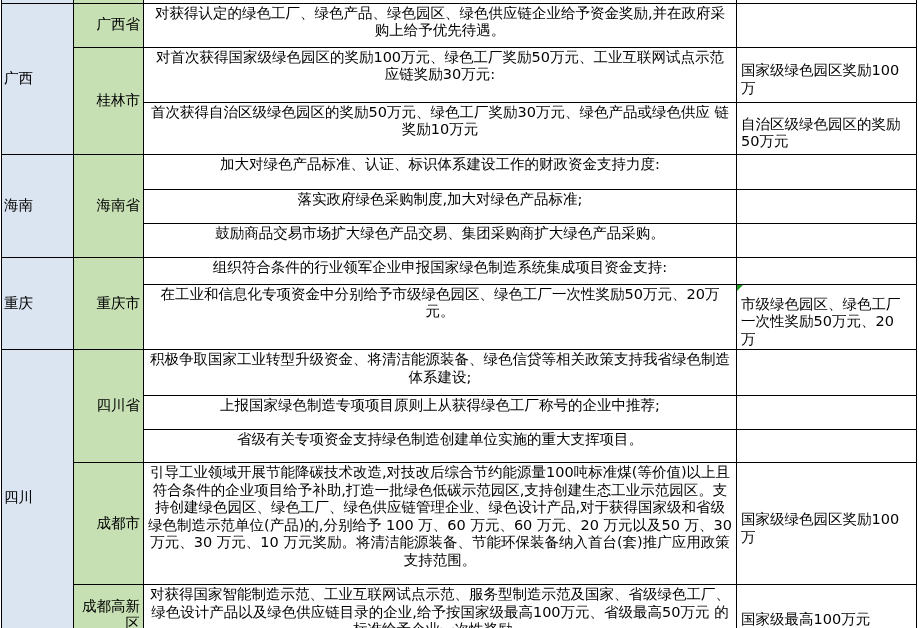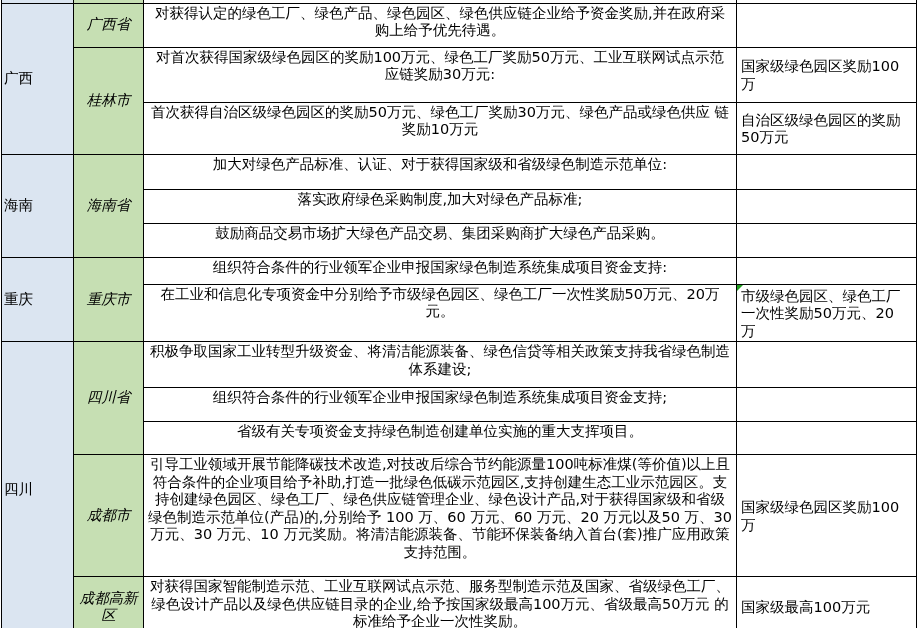--- a/index.html
+++ b/index.html
@@ -27,35 +27,34 @@
     box-sizing:border-box;
   }
   td.prov{
     background:var(--prov-bg);
     text-align:left;
     vertical-align:middle;
     padding:0 2px;
   }
   td.city{
     background:var(--city-bg);
-    text-align:center;
+    text-align:right;
     vertical-align:middle;
     padding:0 3px;
-    font-style:italic;
   }
   td.policy{
     vertical-align:top;
     text-align:center;
     padding:1px 4px 1px 4px;
     background:var(--cell-bg);
   }
   td.award{
     vertical-align:middle;
     text-align:left;
-    padding:3px 9px 1px 4px;
+    padding:11px 9px 1px 4px;
     background:var(--cell-bg);
     position:relative;
   }
   td.sliver{
     height:3px;
     padding:0;
     border-top:none;
   }
   .flag{
     position:absolute;
@@ -107,21 +106,21 @@
     <td class="award">国家级绿色园区奖励100万</td>
   </tr>
   <tr class="h52">
     <td class="policy">首次获得自治区级绿色园区的奖励50万元、绿色工厂奖励30万元、绿色产品或绿色供应 链奖励10万元</td>
     <td class="award">自治区级绿色园区的奖励50万元</td>
   </tr>
 
   <tr class="h35">
     <td class="prov" rowspan="3">海南</td>
     <td class="city" rowspan="3">海南省</td>
-    <td class="policy">加大对绿色产品标准、认证、对于获得国家级和省级绿色制造示范单位:</td>
+    <td class="policy">加大对绿色产品标准、认证、标识体系建设工作的财政资金支持力度:</td>
     <td class="award"></td>
   </tr>
   <tr class="h34">
     <td class="policy">落实政府绿色采购制度,加大对绿色产品标准;</td>
     <td class="award"></td>
   </tr>
   <tr class="h34">
     <td class="policy">鼓励商品交易市场扩大绿色产品交易、集团采购商扩大绿色产品采购。</td>
     <td class="award"></td>
   </tr>
@@ -140,21 +139,21 @@
     </td>
   </tr>
 
   <tr class="h46">
     <td class="prov" rowspan="5">四川</td>
     <td class="city" rowspan="3">四川省</td>
     <td class="policy">积极争取国家工业转型升级资金、将清洁能源装备、绿色信贷等相关政策支持我省绿色制造体系建设;</td>
     <td class="award"></td>
   </tr>
   <tr class="h34">
-    <td class="policy">组织符合条件的行业领军企业申报国家绿色制造系统集成项目资金支持;</td>
+    <td class="policy">上报国家绿色制造专项项目原则上从获得绿色工厂称号的企业中推荐;</td>
     <td class="award"></td>
   </tr>
   <tr class="h33">
     <td class="policy">省级有关专项资金支持绿色制造创建单位实施的重大支挥项目。</td>
     <td class="award"></td>
   </tr>
   <tr class="h122">
     <td class="city">成都市</td>
     <td class="policy">引导工业领域开展节能降碳技术改造,对技改后综合节约能源量100吨标准煤(等价值)以上且符合条件的企业项目给予补助,打造一批绿色低碳示范园区,支持创建生态工业示范园区。支持创建绿色园区、绿色工厂、绿色供应链管理企业、绿色设计产品,对于获得国家级和省级绿色制造示范单位(产品)的,分别给予 100 万、60 万元、60 万元、20 万元以及50 万、30 万元、30 万元、10 万元奖励。将清洁能源装备、节能环保装备纳入首台(套)推广应用政策支持范围。</td>
     <td class="award">国家级绿色园区奖励100万</td>

